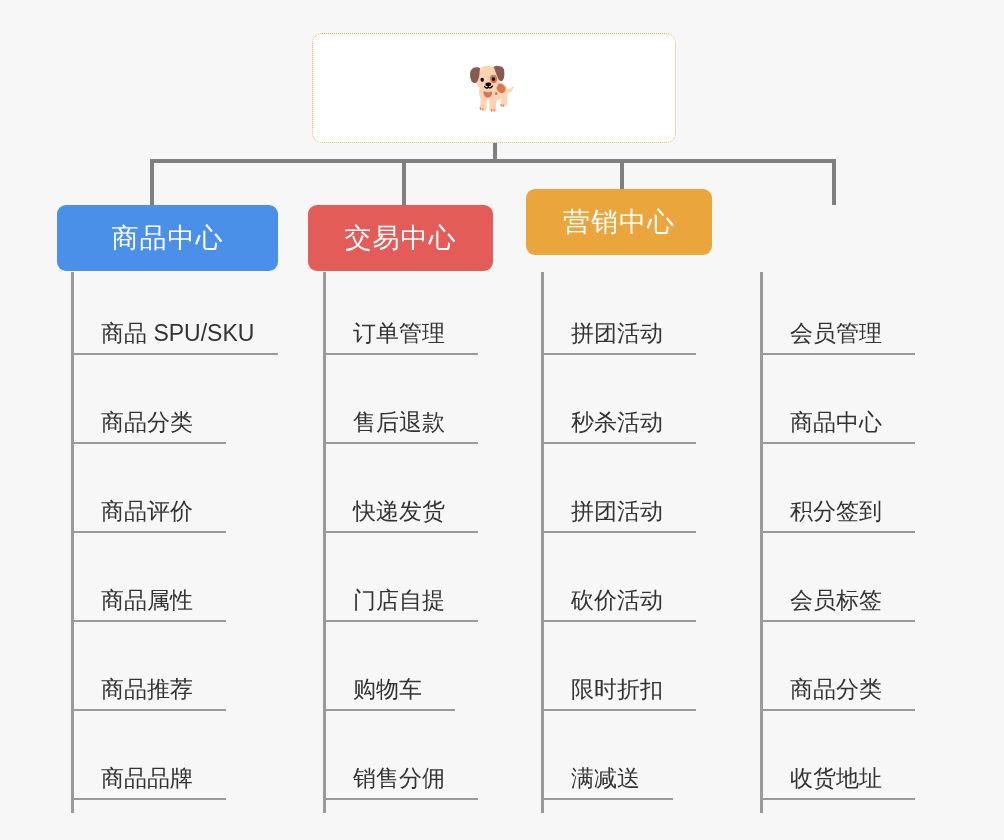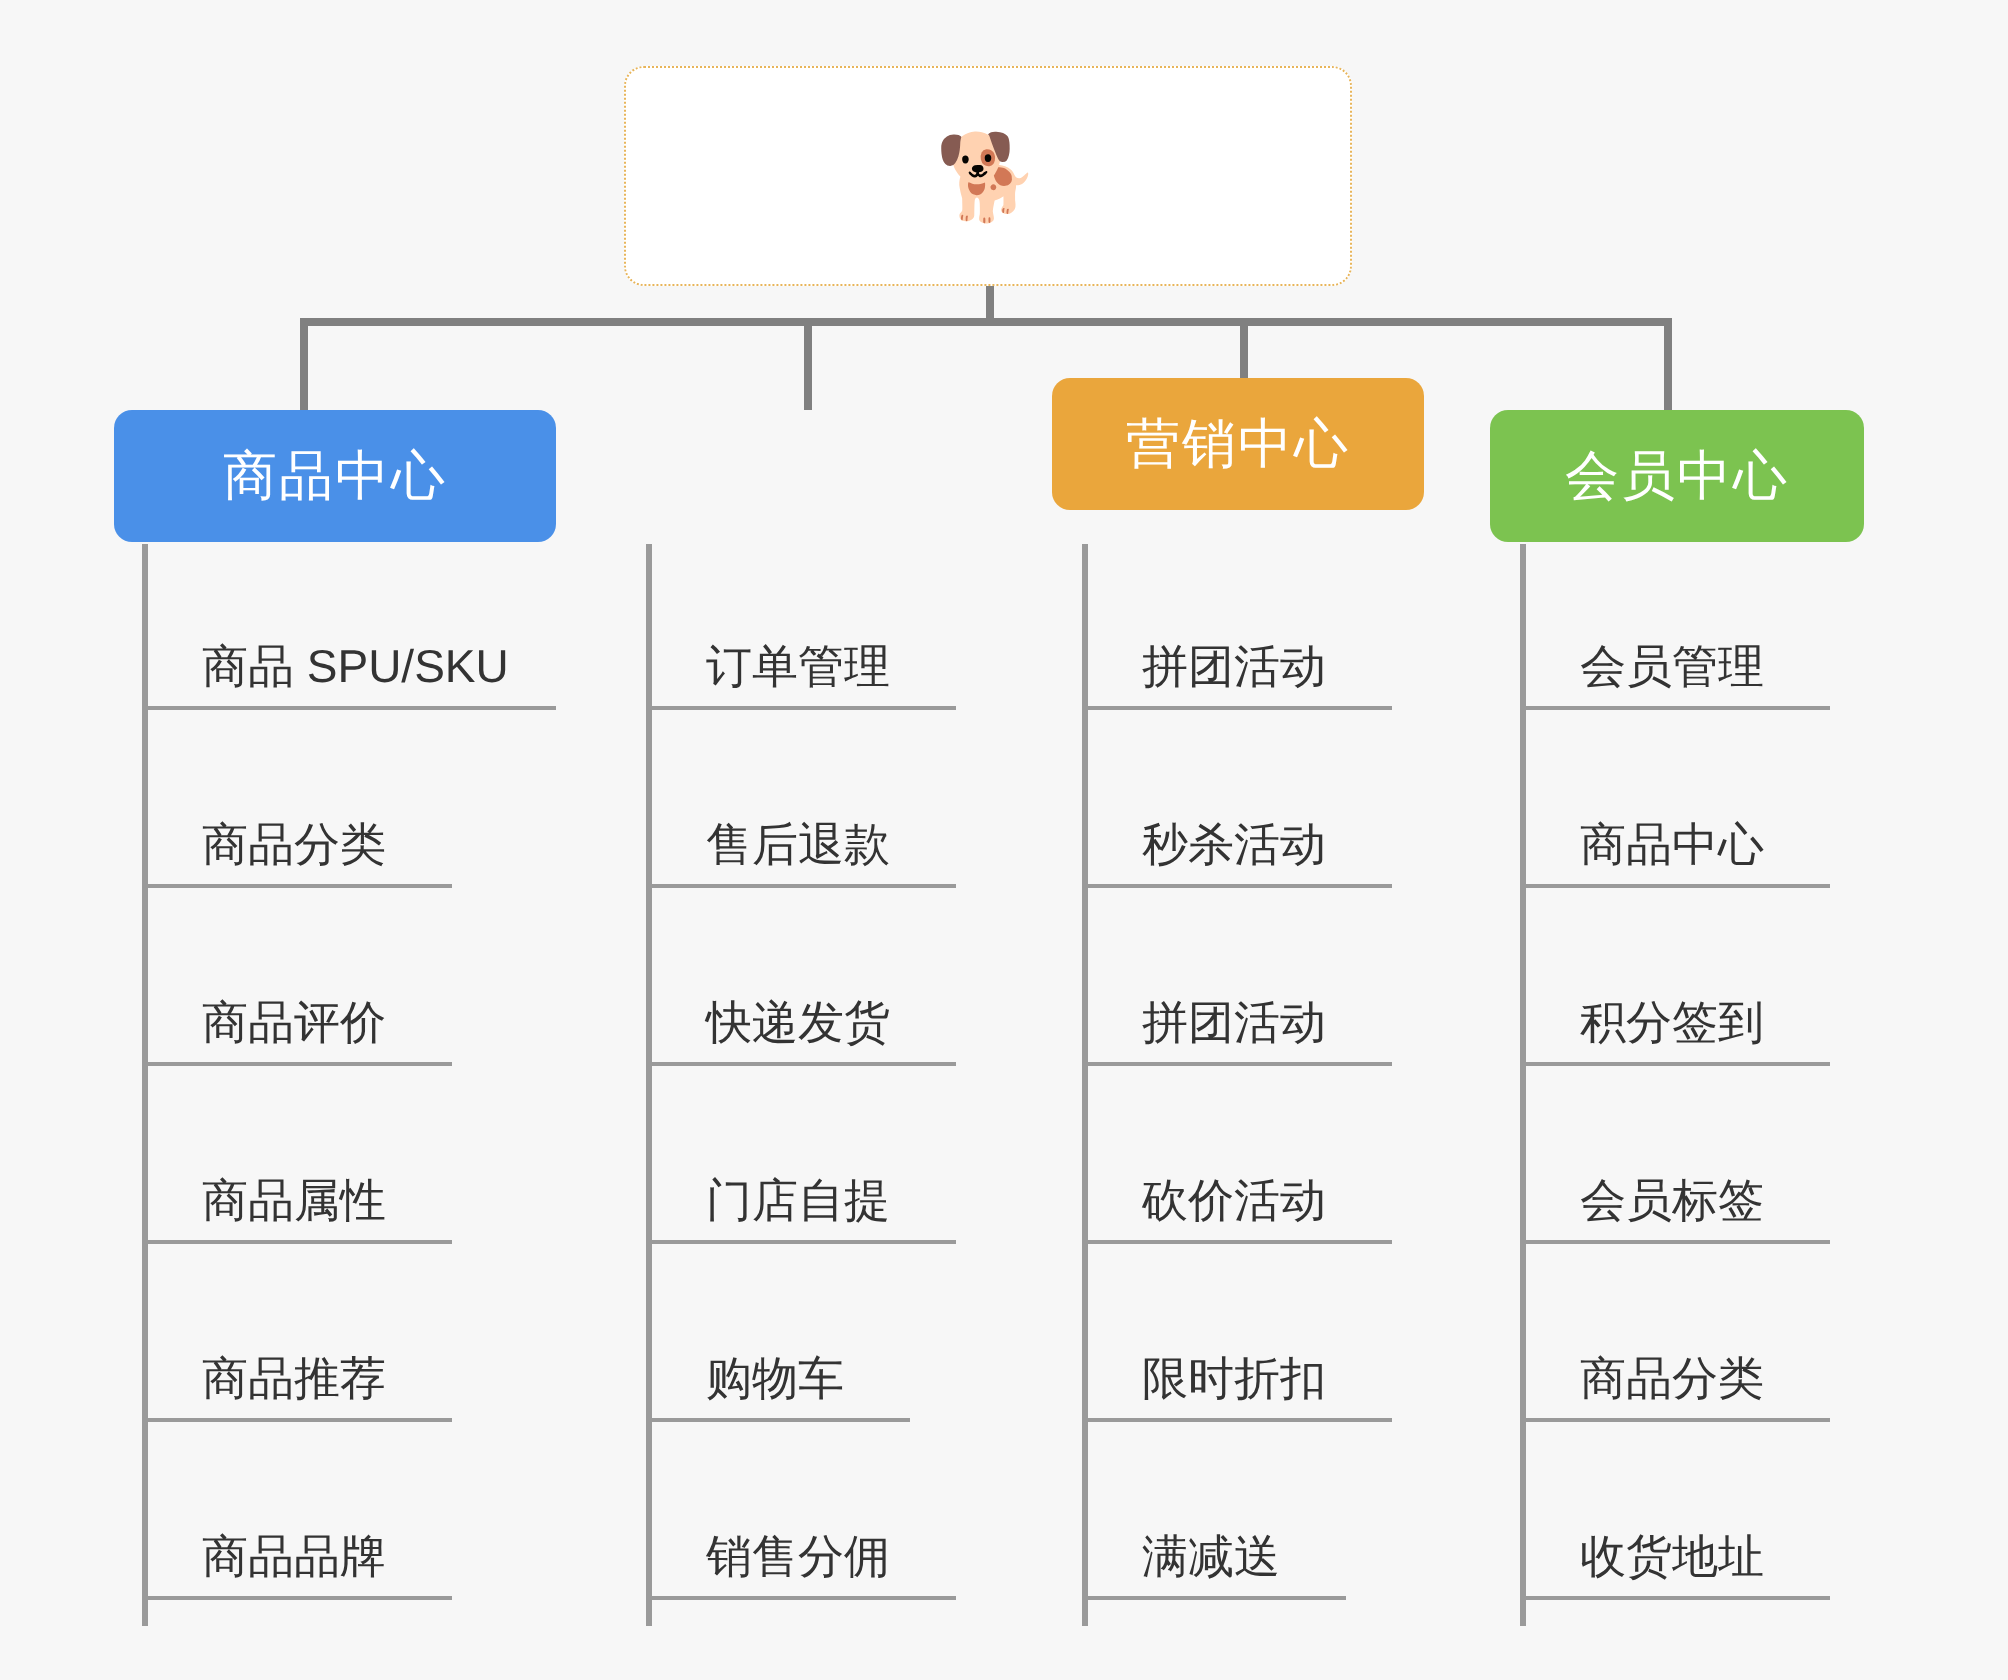--- a/index.html
+++ b/index.html
@@ -139,20 +139,21 @@
   </div>
   <div class="leaf" style="left:71px; top:711px; width:155px;">
     <span class="leaf-label">商品推荐</span>
     <span class="leaf-rule" style="width:155px;"></span>
   </div>
   <div class="leaf" style="left:71px; top:800px; width:155px;">
     <span class="leaf-label">商品品牌</span>
     <span class="leaf-rule" style="width:155px;"></span>
   </div>
 
+  <div class="cat-header" style="left:308px; top:205px; width:185px; background:#e45c58;">交易中心</div>
   <div class="trunk" style="left:323px; top:272px; height:541px;"></div>
 
   <div class="leaf" style="left:323px; top:355px; width:155px;">
     <span class="leaf-label">订单管理</span>
     <span class="leaf-rule" style="width:155px;"></span>
   </div>
   <div class="leaf" style="left:323px; top:444px; width:155px;">
     <span class="leaf-label">售后退款</span>
     <span class="leaf-rule" style="width:155px;"></span>
   </div>
@@ -194,21 +195,20 @@
   </div>
   <div class="leaf" style="left:541px; top:711px; width:155px;">
     <span class="leaf-label">限时折扣</span>
     <span class="leaf-rule" style="width:155px;"></span>
   </div>
   <div class="leaf" style="left:541px; top:800px; width:132px;">
     <span class="leaf-label">满减送</span>
     <span class="leaf-rule" style="width:132px;"></span>
   </div>
 
-  <div class="cat-header" style="left:745px; top:205px; width:187px; background:#7cc350;">会员中心</div>
   <div class="trunk" style="left:760px; top:272px; height:541px;"></div>
 
   <div class="leaf" style="left:760px; top:355px; width:155px;">
     <span class="leaf-label">会员管理</span>
     <span class="leaf-rule" style="width:155px;"></span>
   </div>
   <div class="leaf" style="left:760px; top:444px; width:155px;">
     <span class="leaf-label">商品中心</span>
     <span class="leaf-rule" style="width:155px;"></span>
   </div>

